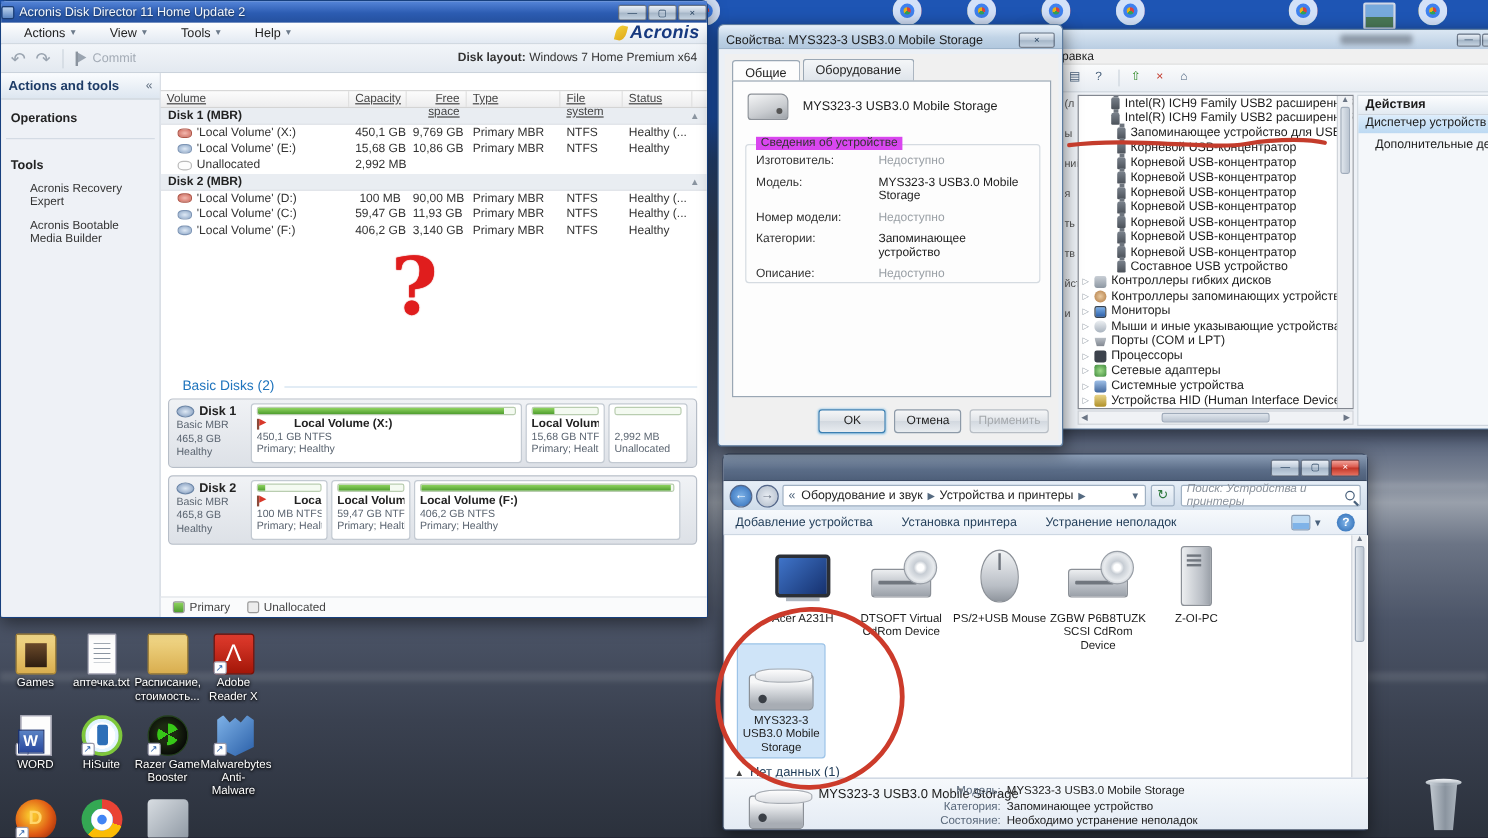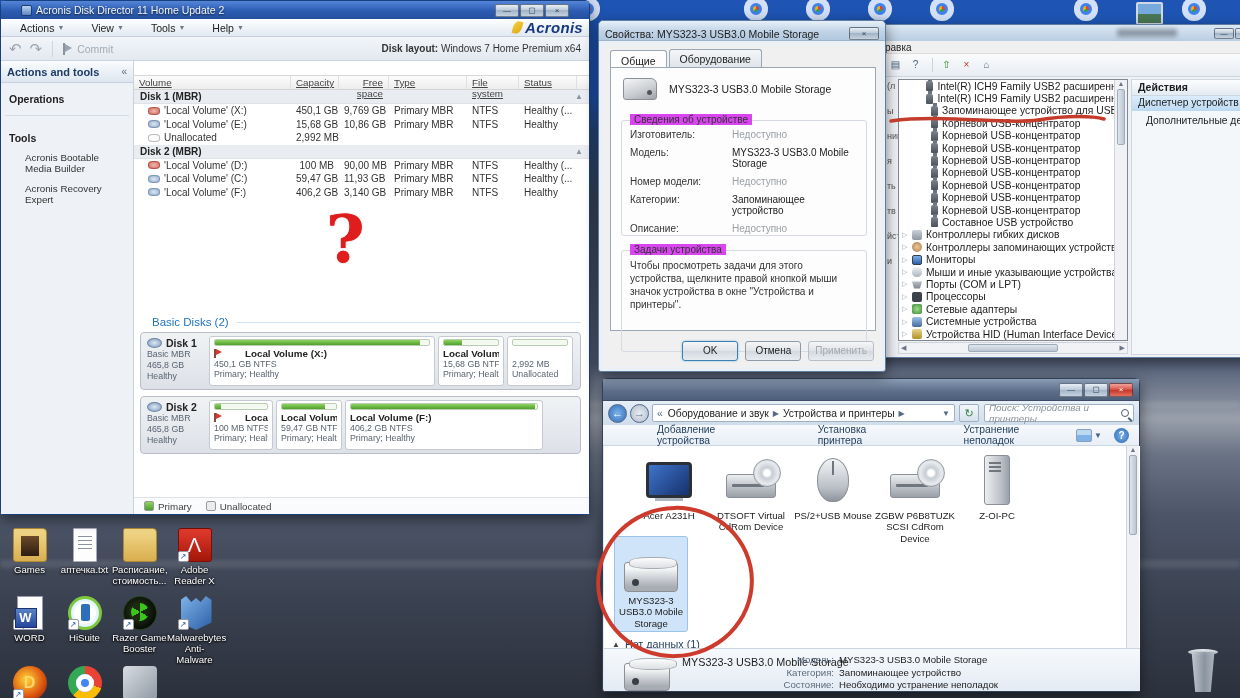--- a/index.html
+++ b/index.html
@@ -19,21 +19,21 @@
   .top-icon[data-icon="m"] { border-radius:3px; background:linear-gradient(#3a3f52,#23273a); }
   .top-icon[data-icon="photo"] { top:2px; width:27px; height:23px; border-radius:2px; border:2px solid #dfe5ec; background:linear-gradient(#7fb2e0 55%,#4d7c4f 55%); }
 
   
   .win { position:absolute; border-radius:5px 5px 3px 3px; box-shadow:0 4px 14px rgba(0,0,0,.5); }
   .tb-btn { display:inline-block; width:24px; height:13px; margin-left:1px; border:1px solid rgba(30,40,60,.55); border-radius:2px; background:linear-gradient(#e8eef5,#b9c7d6 50%,#a3b4c6 50%,#c4d2e0); color:#26415e; font-size:8px; line-height:11px; text-align:center; }
   .tb-btn.close-red { background:linear-gradient(#f2a39a,#d9564a 45%,#c23527 50%,#e5705f); color:#fff; }
 
   
   #acronis { left:0; top:0; width:590px; height:515px; z-index:10; background:#fff; border:1px solid #17407e; }
-  #acr-titlebar { left:0; top:0; width:100%; height:18px; background:linear-gradient(#5585d8,#2c5cb2 55%,#24509e); display:flex; align-items:center; padding:0 20px; }
+  #acr-titlebar { left:0; top:0; width:100%; height:18px; background:linear-gradient(#5585d8,#2c5cb2 55%,#24509e); display:flex; align-items:center; padding:0 0; }
   #acr-titlebar .app-ico { width:11px; height:11px; border-radius:2px; background:linear-gradient(#bcd3ee,#5d87c2); border:1px solid #1c3d72; margin-right:4px; }
   #acr-titlebar .t { color:#f2f6fc; font-size:10.5px; text-shadow:0 1px 2px #123; flex:1; white-space:nowrap; overflow:hidden; }
   #acr-menubar { left:0; top:18px; width:100%; height:18px; background:linear-gradient(#fefefe,#e2e9f2); border-bottom:1px solid #c7d0da; display:flex; align-items:center; padding:0 6px; }
   .menu-item { display:flex; align-items:center; margin-right:14px; font-size:10.5px; color:#222; }
   .menu-item .mi { width:10px; height:10px; margin-right:3px; border-radius:2px; }
   .menu-item .dd { font-size:7px; color:#6c7a8a; margin-left:3px; }
   #acr-logo { margin-left:auto; font-size:15px; font-style:italic; font-weight:bold; color:#16397f; letter-spacing:.3px; display:flex; align-items:center; }
   #acr-logo .leaf { width:9px; height:13px; margin-right:3px; border-radius:60% 0 60% 0; background:linear-gradient(135deg,#f2d23c,#e0a718); transform:rotate(14deg); }
   #acr-toolbar { left:0; top:36px; width:100%; height:24px; background:linear-gradient(#f2f5f9,#e3e9f0); border-bottom:1px solid #cbd3dc; display:flex; align-items:center; padding:0 8px; color:#9aa4b0; }
   #acr-toolbar .tool-g { font-size:15px; margin-right:8px; }
@@ -172,21 +172,21 @@
   #dp-address { height:18px; flex:1; background:#fff; border:1px solid #9fb0c2; border-radius:2px; display:flex; align-items:center; font-size:10.3px; color:#222; padding:0 4px; margin-right:4px; overflow:hidden; white-space:nowrap; }
   #dp-address .chevl { color:#556a80; margin-right:3px; }
   #dp-address .crumb { margin:0 2px; }
   #dp-address .sep-ar { font-size:8px; color:#556a80; margin:0 2px; }
   #dp-address .dd-ar { margin-left:auto; font-size:8px; color:#556a80; }
   #dp-refresh { width:20px; height:18px; background:linear-gradient(#f2f6fa,#d7e2ee); border:1px solid #9fb0c2; border-radius:2px; text-align:center; font-size:11px; line-height:16px; color:#2f7a3f; margin-right:5px; }
   #dp-search { width:150px; height:18px; background:#fff; border:1px solid #9fb0c2; border-radius:2px; display:flex; align-items:center; font-size:9.8px; font-style:italic; color:#8a929c; padding:0 4px; }
   .mag { width:8px; height:8px; border:1.6px solid #49617c; border-radius:50%; position:relative; margin-left:auto; flex:none; }
   .mag::after { content:""; position:absolute; left:7px; top:7px; width:5px; height:1.6px; background:#49617c; transform:rotate(45deg); transform-origin:0 0; }
   #dp-toolbar { left:0; top:46px; width:100%; height:21px; background:linear-gradient(#f6f9fc,#e8eef6); border-bottom:1px solid #cdd7e2; display:flex; align-items:center; padding:0 10px; font-size:10.3px; color:#1f3b57; }
-  #dp-toolbar .titem { margin-right:24px;margin-left:44px; }
+  #dp-toolbar .titem { margin-right:24px; }
   #dp-toolbar .right { margin-left:auto; display:flex; align-items:center; }
   .view-ico { width:16px; height:13px; border:1px solid #8ba0b8; border-radius:2px; background:linear-gradient(#bcd9f2 50%,#7fb3e8 50%); margin-right:2px; }
   #dp-toolbar .dd { font-size:8px; color:#49617c; margin-right:12px; }
   .help-ico { width:15px; height:15px; border-radius:50%; background:radial-gradient(#7fb3e8,#2565b0); color:#fff; font-size:10px; font-weight:bold; text-align:center; line-height:15px; }
   #dp-content { left:1px; top:67px; width:536px; height:202px; background:#fff; overflow:hidden; }
   #dp-devrow { position:absolute; left:24px; top:6px; display:flex; }
   .dev-tile { width:82px; text-align:center; }
   .dev-tile .ibox { height:56px; position:relative; }
   .dev-tile .lbl { font-size:9.6px; color:#1c1c1c; line-height:1.18; margin-top:2px; }
   .pd { position:absolute; left:50%; top:50%; transform:translate(-50%,-50%); }
@@ -351,27 +351,27 @@
       <div id="acr-sb-head">
         <span class="h">Actions and tools</span>
         <span class="col">«</span>
       </div>
       <div class="sb-section">Operations</div>
       <div class="sb-divider"></div>
       <div class="sb-section">Tools</div>
       <div>
 
           <div class="sb-item">
+            <span class="ic" data-ic="recovery"></span>
+            <span>Acronis Recovery Expert</span>
+          </div>
+
+          <div class="sb-item">
             <span class="ic" data-ic="media"></span>
             <span>Acronis Bootable Media Builder</span>
-          </div>
-
-          <div class="sb-item">
-            <span class="ic" data-ic="recovery"></span>
-            <span>Acronis Recovery Expert</span>
           </div>
         </div>
     </div>
     <div id="acr-main">
       <div id="vol-table">
         <div class="vt-head">
           <div class="c-vol">Volume</div>
           <div class="c-cap">Capacity</div>
           <div class="c-free">Free space</div>
           <div class="c-type">Type</div>
@@ -546,21 +546,21 @@
                 <div class="bar">
                   <div class="fill" style="width: 80%;"></div>
                 </div>
                 <div class="plabel">
                   <span>Local Volume ...</span>
                 </div>
                 <div class="pline">59,47 GB NTFS</div>
                 <div class="pline">Primary; Healthy</div>
               </div>
 
-              <div class="part" style="width: 198px;">
+              <div class="part" style="width: 222px;">
                 <div class="bar">
                   <div class="fill" style="width: 99%;"></div>
                 </div>
                 <div class="plabel">
                   <span>Local Volume (F:)</span>
                 </div>
                 <div class="pline">406,2 GB NTFS</div>
                 <div class="pline">Primary; Healthy</div>
               </div>
             </div>
@@ -789,24 +789,20 @@
             <div class="inf-row">
               <span class="l">Категории:</span>
               <span class="v">Запоминающее устройство</span>
             </div>
 
             <div class="inf-row muted">
               <span class="l">Описание:</span>
               <span class="v">Недоступно</span>
             </div>
           </div>
-      </div>
-      <div class="groupbox" id="gb-tasks">
-        <div class="legend">Задачи устройства</div>
-        <div class="txt">Чтобы просмотреть задачи для этого устройства, щелкните правой кнопкой мыши значок устройства в окне "Устройства и принтеры".</div>
       </div>
     </div>
     <div id="pr-footer">
       <span class="pbtn default">OK</span>
       <span class="pbtn">Отмена</span>
       <span class="pbtn disabled">Применить</span>
     </div>
   </div>
 </div>
 

